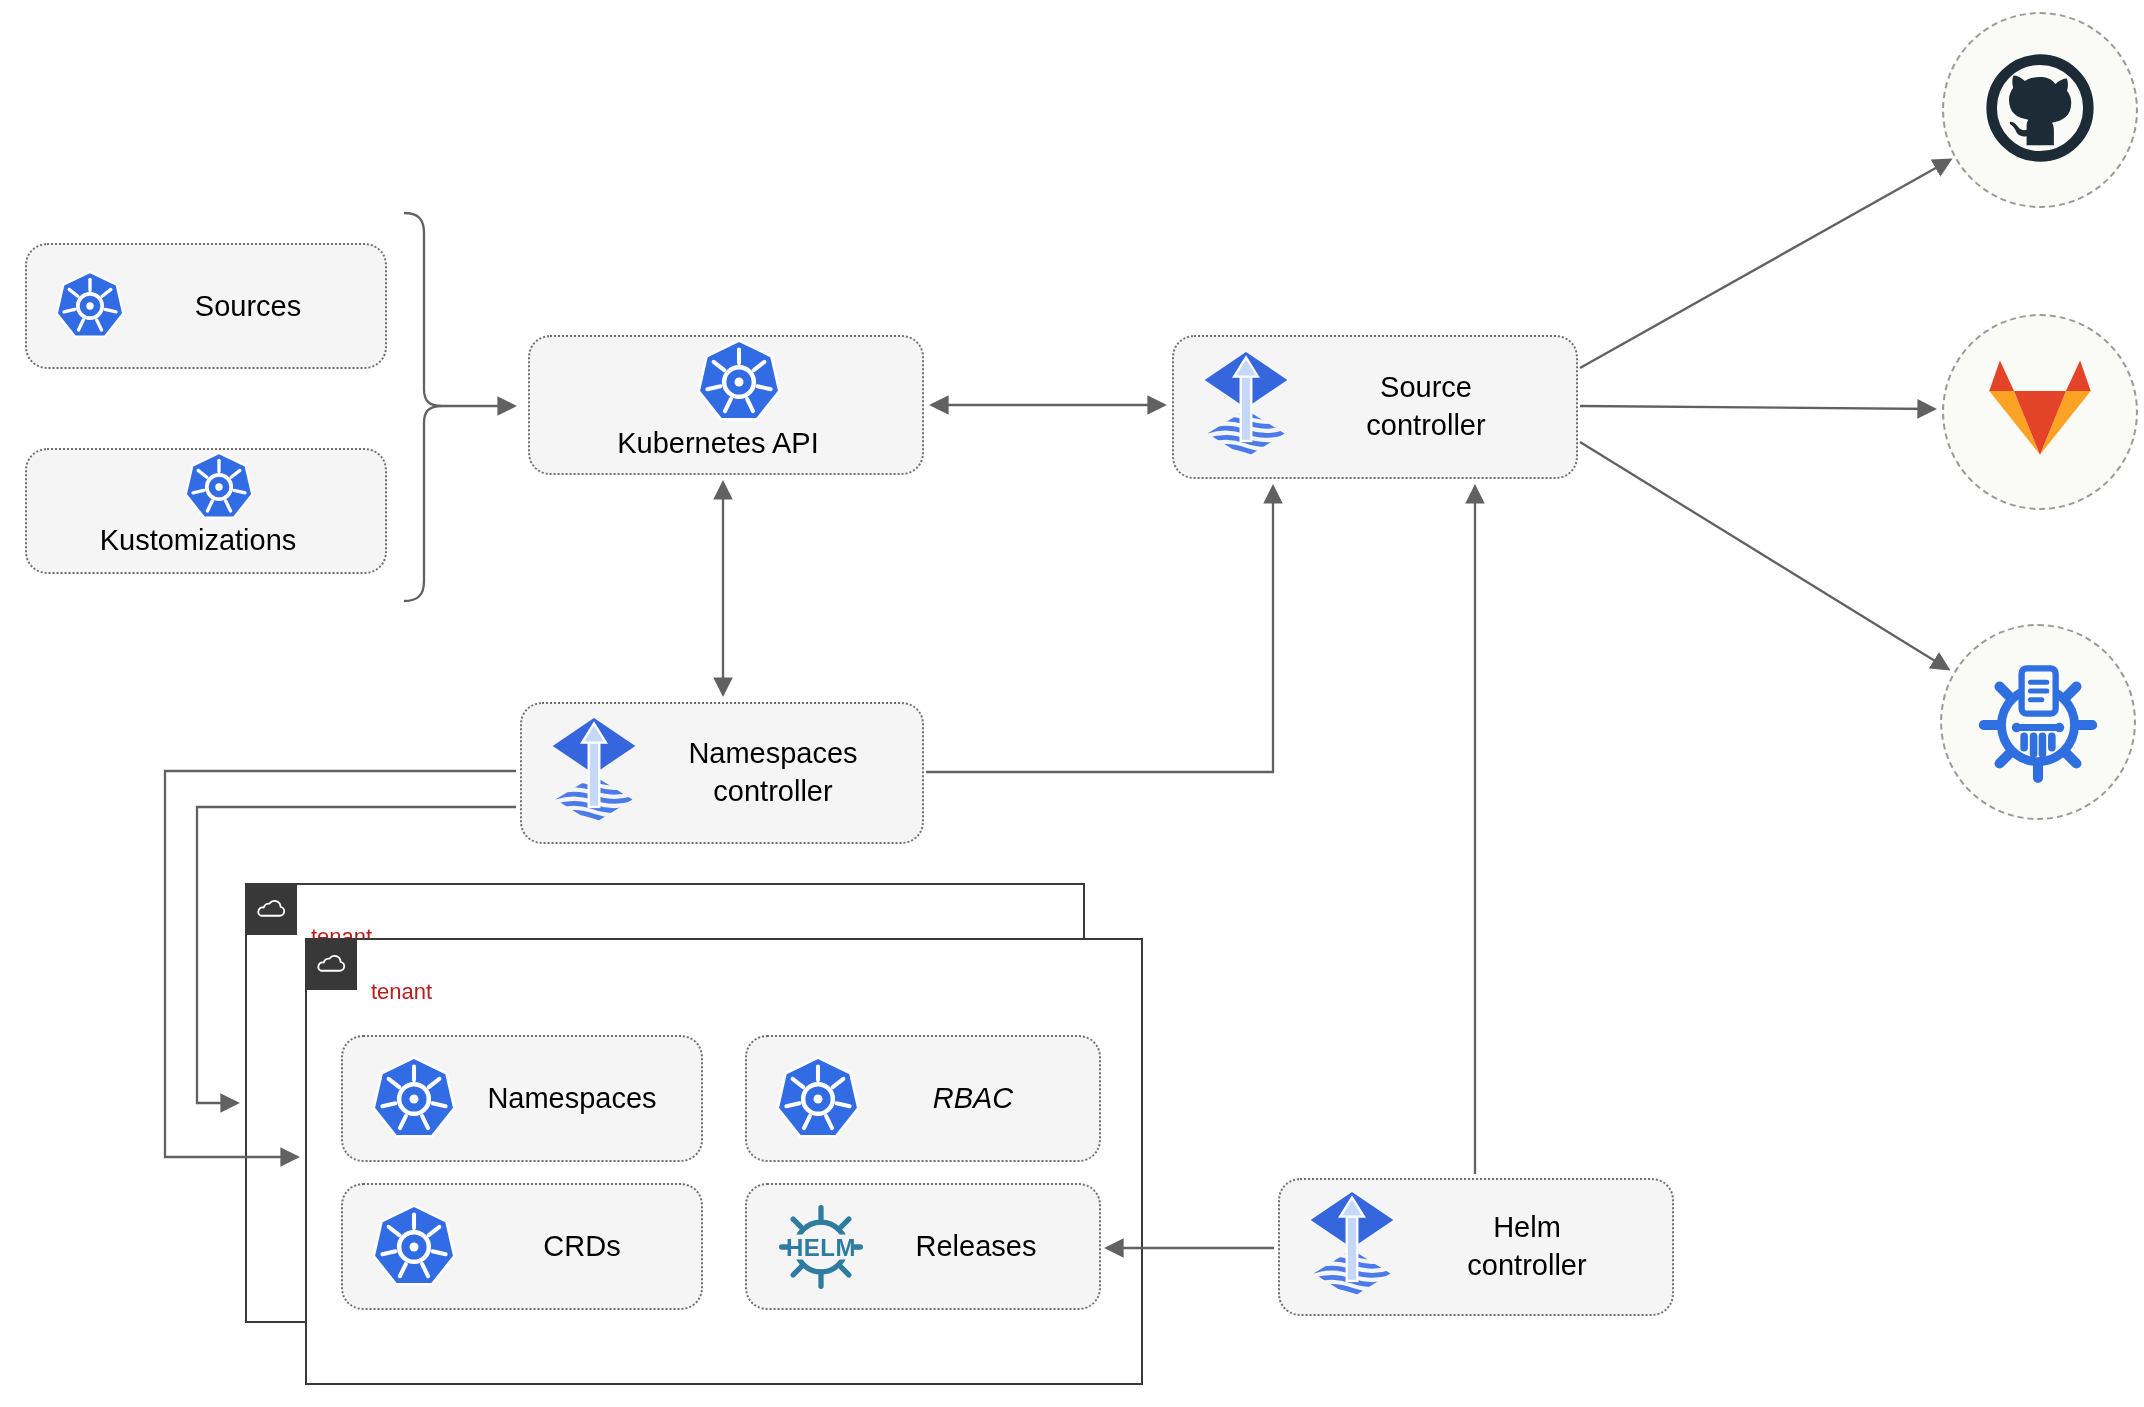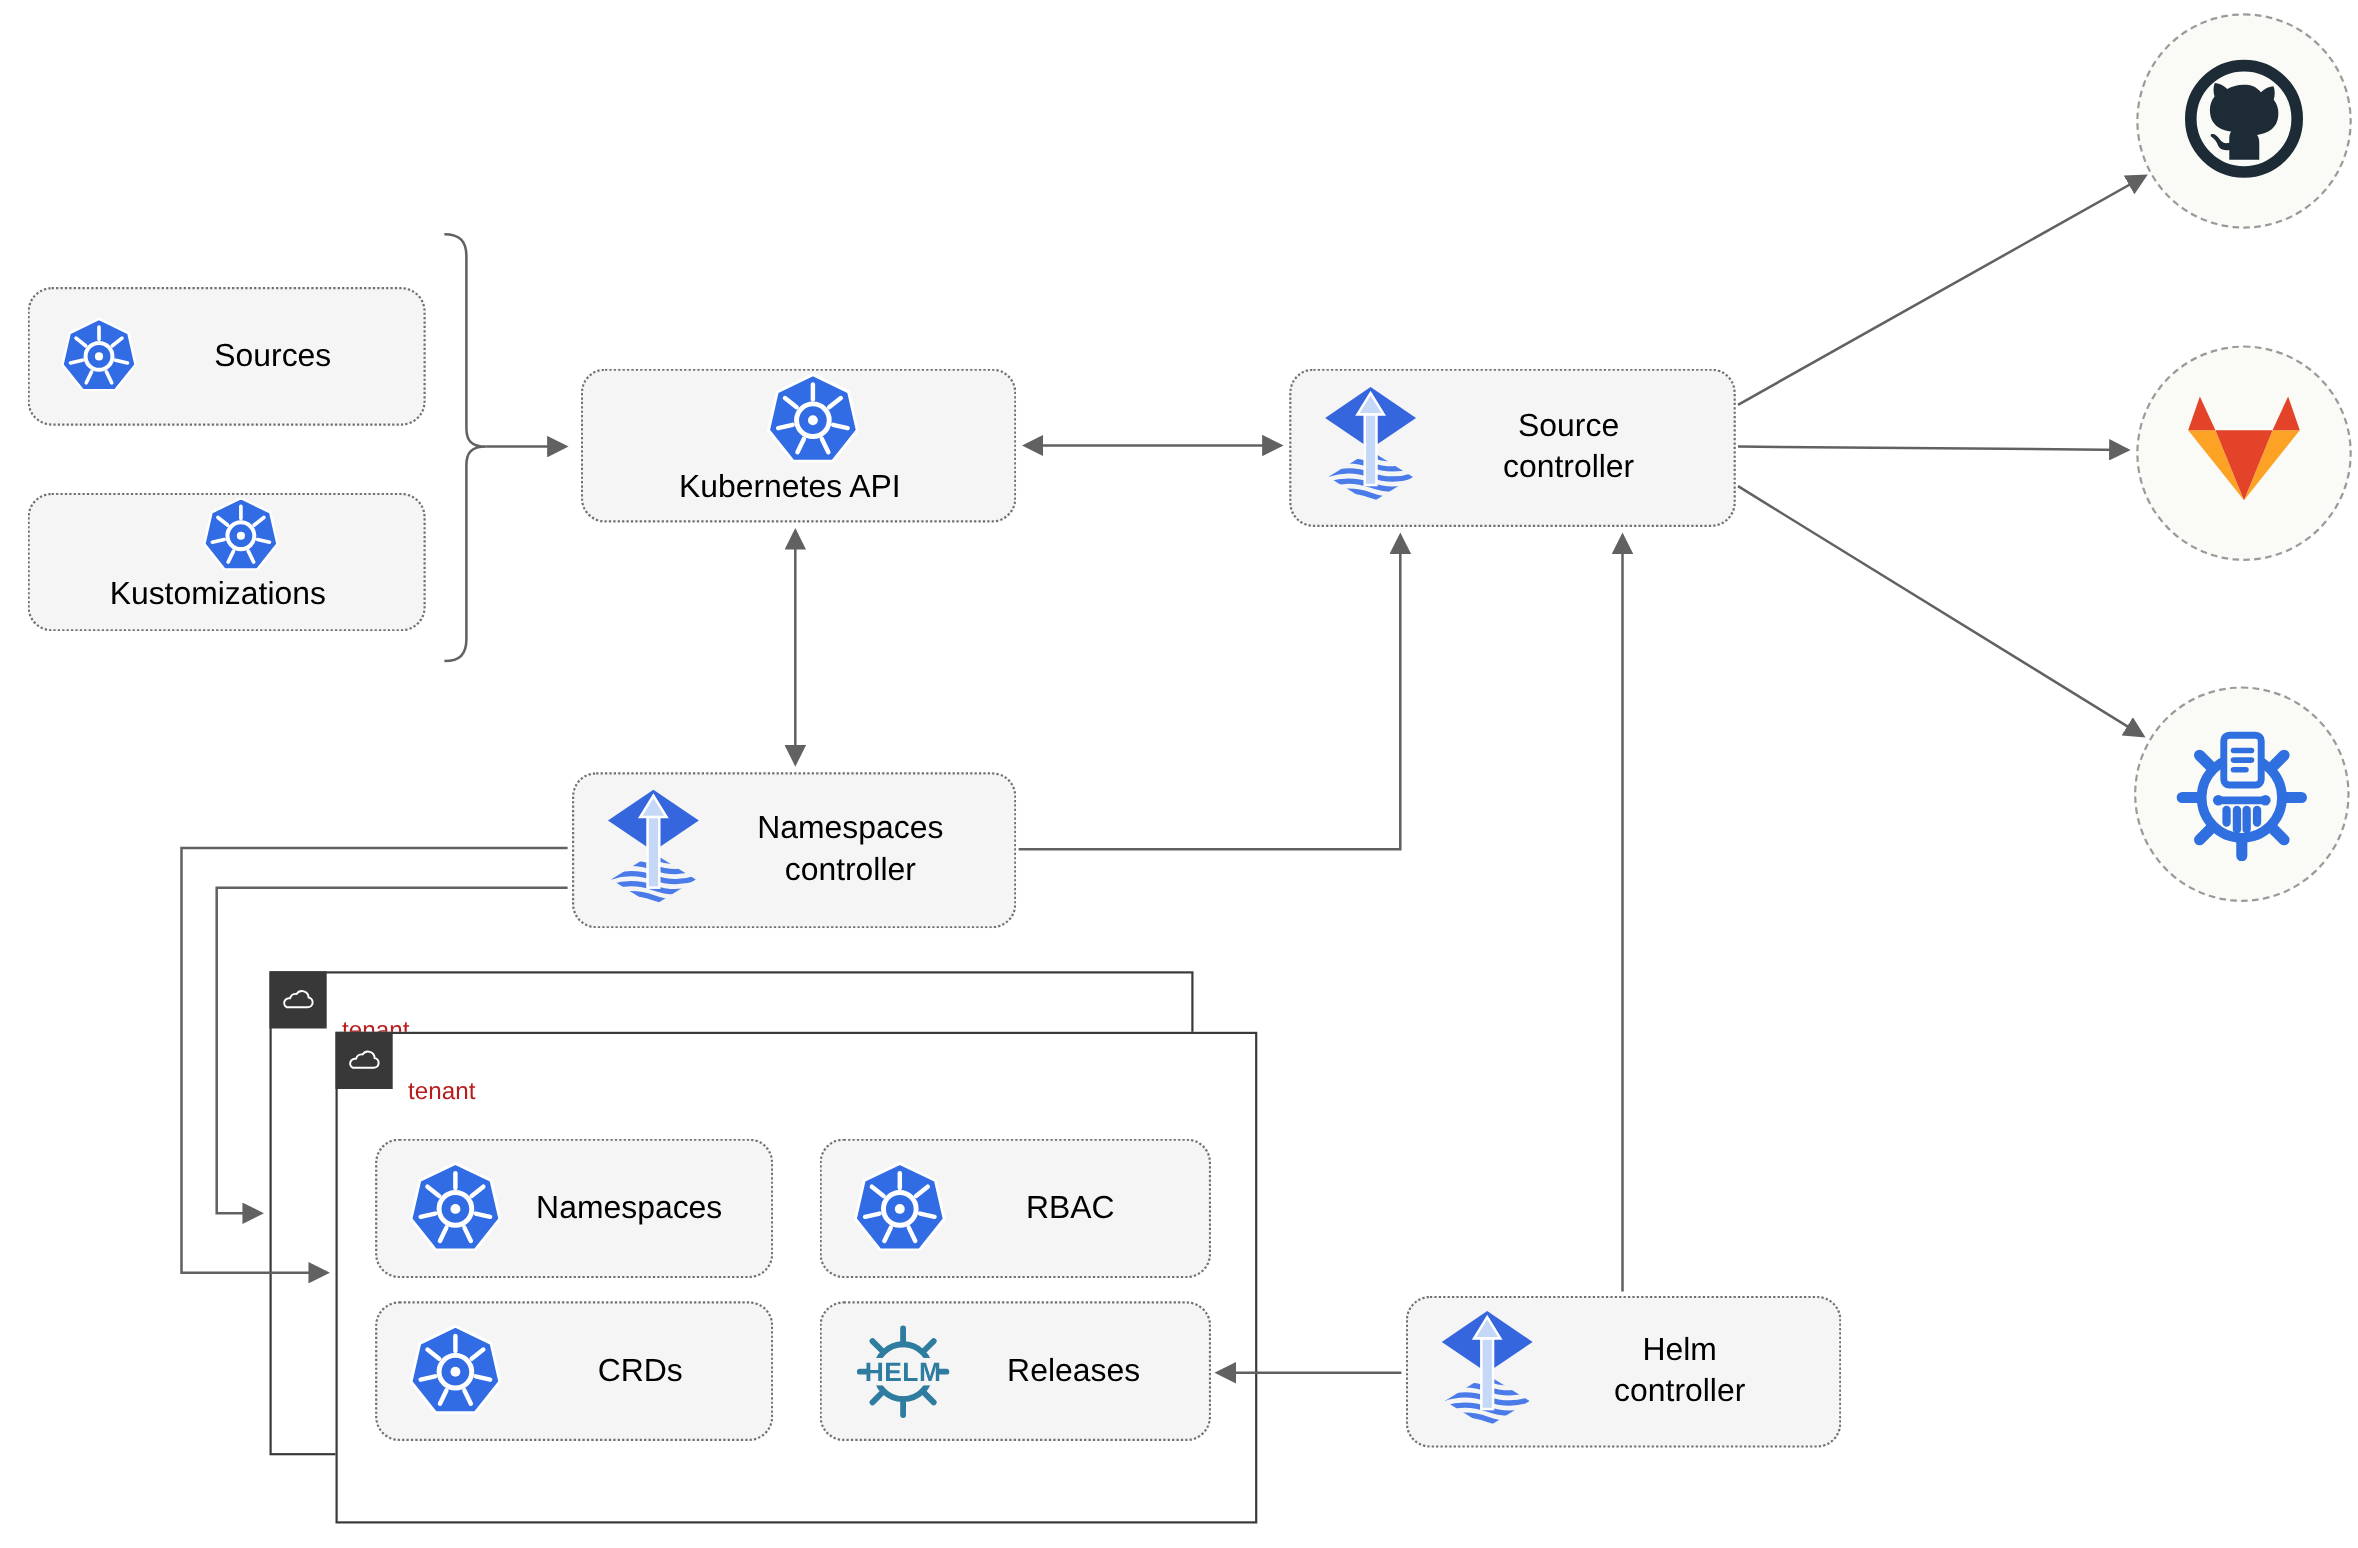--- a/index.html
+++ b/index.html
@@ -97,21 +97,21 @@
 
   <div class="tenant z2" style="left:305px; top:938px; width:838px; height:447px;">
     <div class="hdr">
       <svg viewBox="0 0 48 30">
           <use href="#sym-cloud"></use>
         </svg>
     </div>
     <div class="tlabel">tenant</div>
   </div>
 
-  <div class="node z3" style="left:25px; top:261px; width:362px; height:126px;">
+  <div class="node z3" style="left:25px; top:243px; width:362px; height:126px;">
     <span class="icon i74">
       <svg viewBox="0 0 100 100">
           <use href="#sym-k8s"></use>
         </svg>
       </span>
     <span class="lbl">Sources</span>
   </div>
 
   <div class="node z3" style="left:25px; top:448px; width:362px; height:126px;flex-direction:column;">
     <span class="icon i74">
@@ -163,21 +163,21 @@
 
   <div class="node z3" style="left:341px; top:1035px; width:362px; height:127px;">
     <span class="icon i90">
       <svg viewBox="0 0 100 100">
           <use href="#sym-k8s"></use>
         </svg>
       </span>
     <span class="lbl">Namespaces</span>
   </div>
 
-  <div class="node z3" style="left:745px; top:1035px; width:356px; height:127px;">
+  <div class="node z3" style="left:745px; top:1035px; width:356px; height:127px;font-style:italic;">
     <span class="icon i90">
       <svg viewBox="0 0 100 100">
           <use href="#sym-k8s"></use>
         </svg>
       </span>
     <span class="lbl">RBAC</span>
   </div>
 
   <div class="node z3" style="left:341px; top:1183px; width:362px; height:127px;gap:20px;">
     <span class="icon i90">

